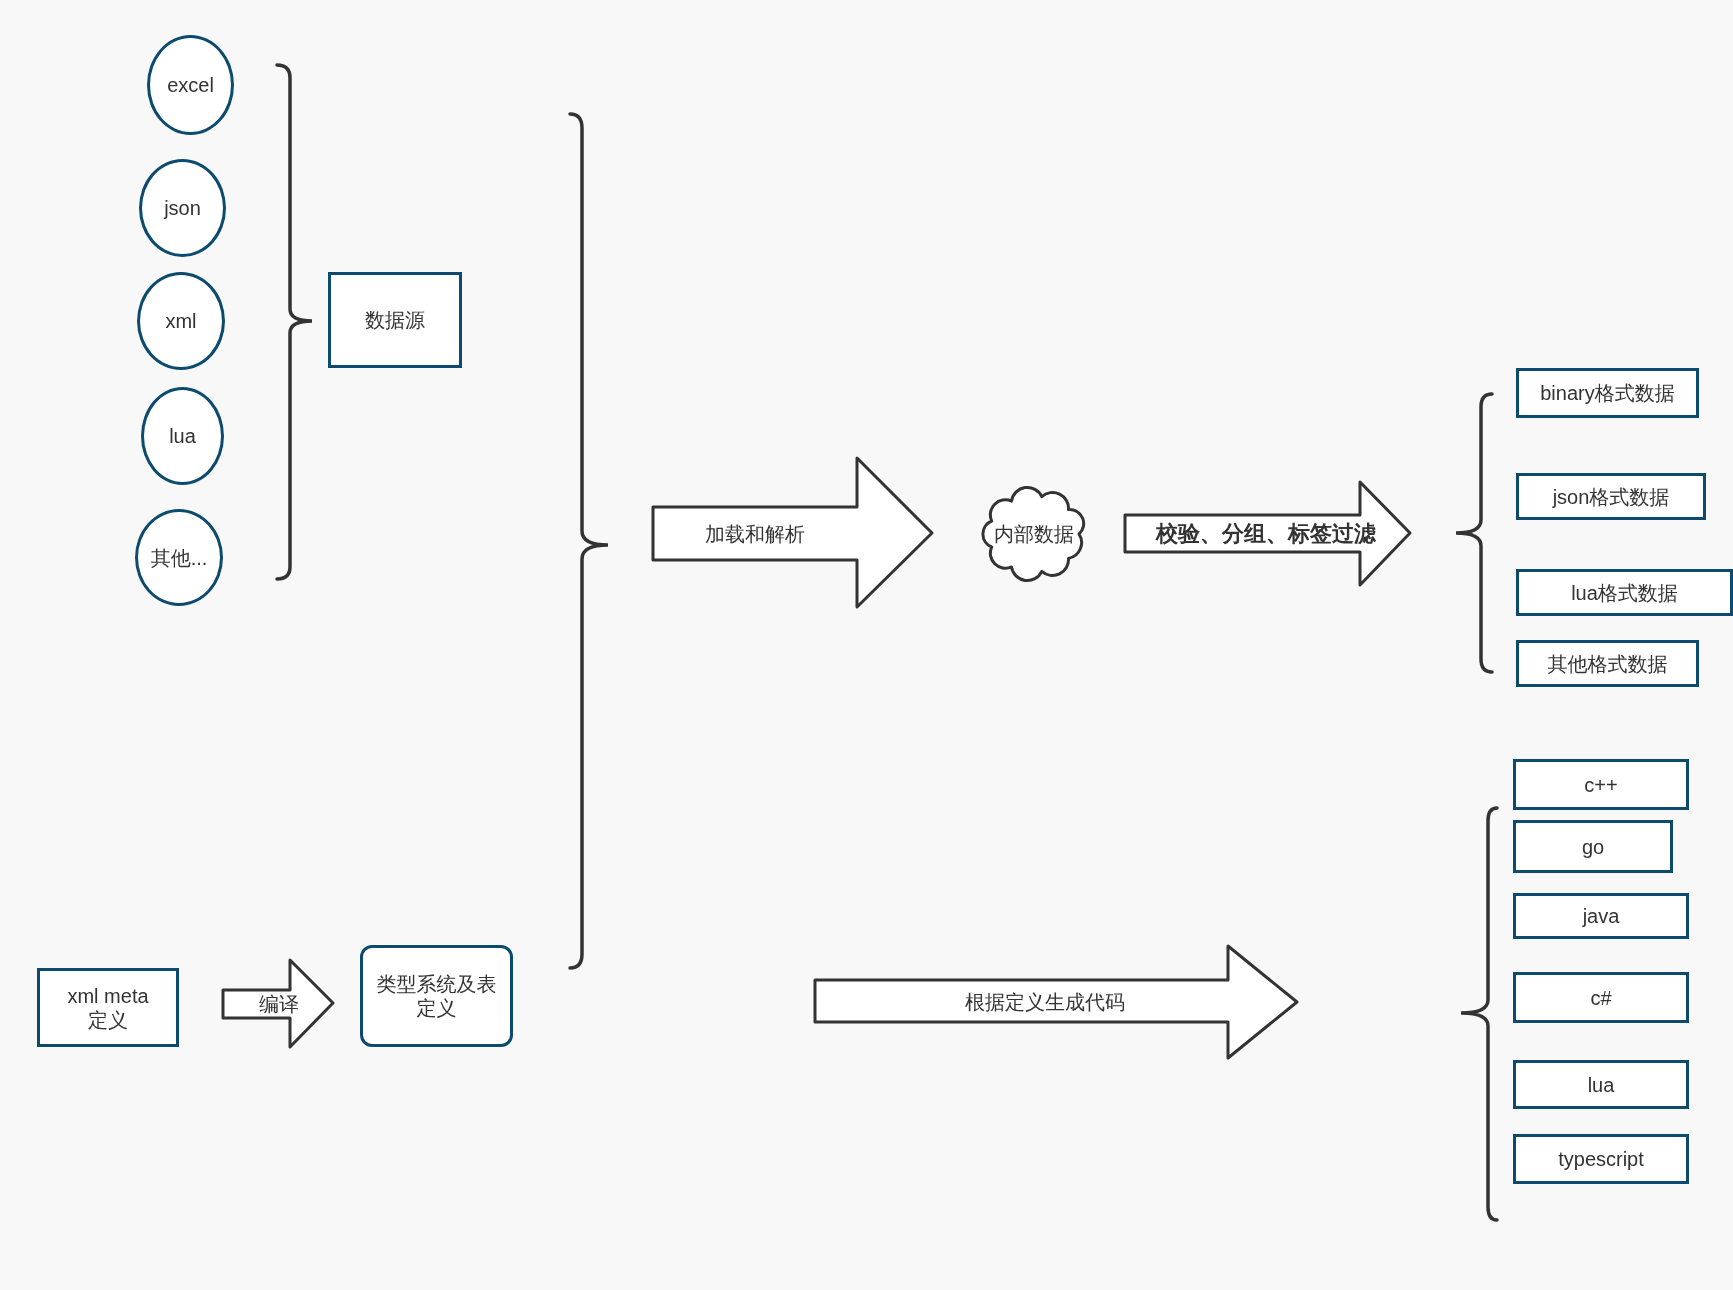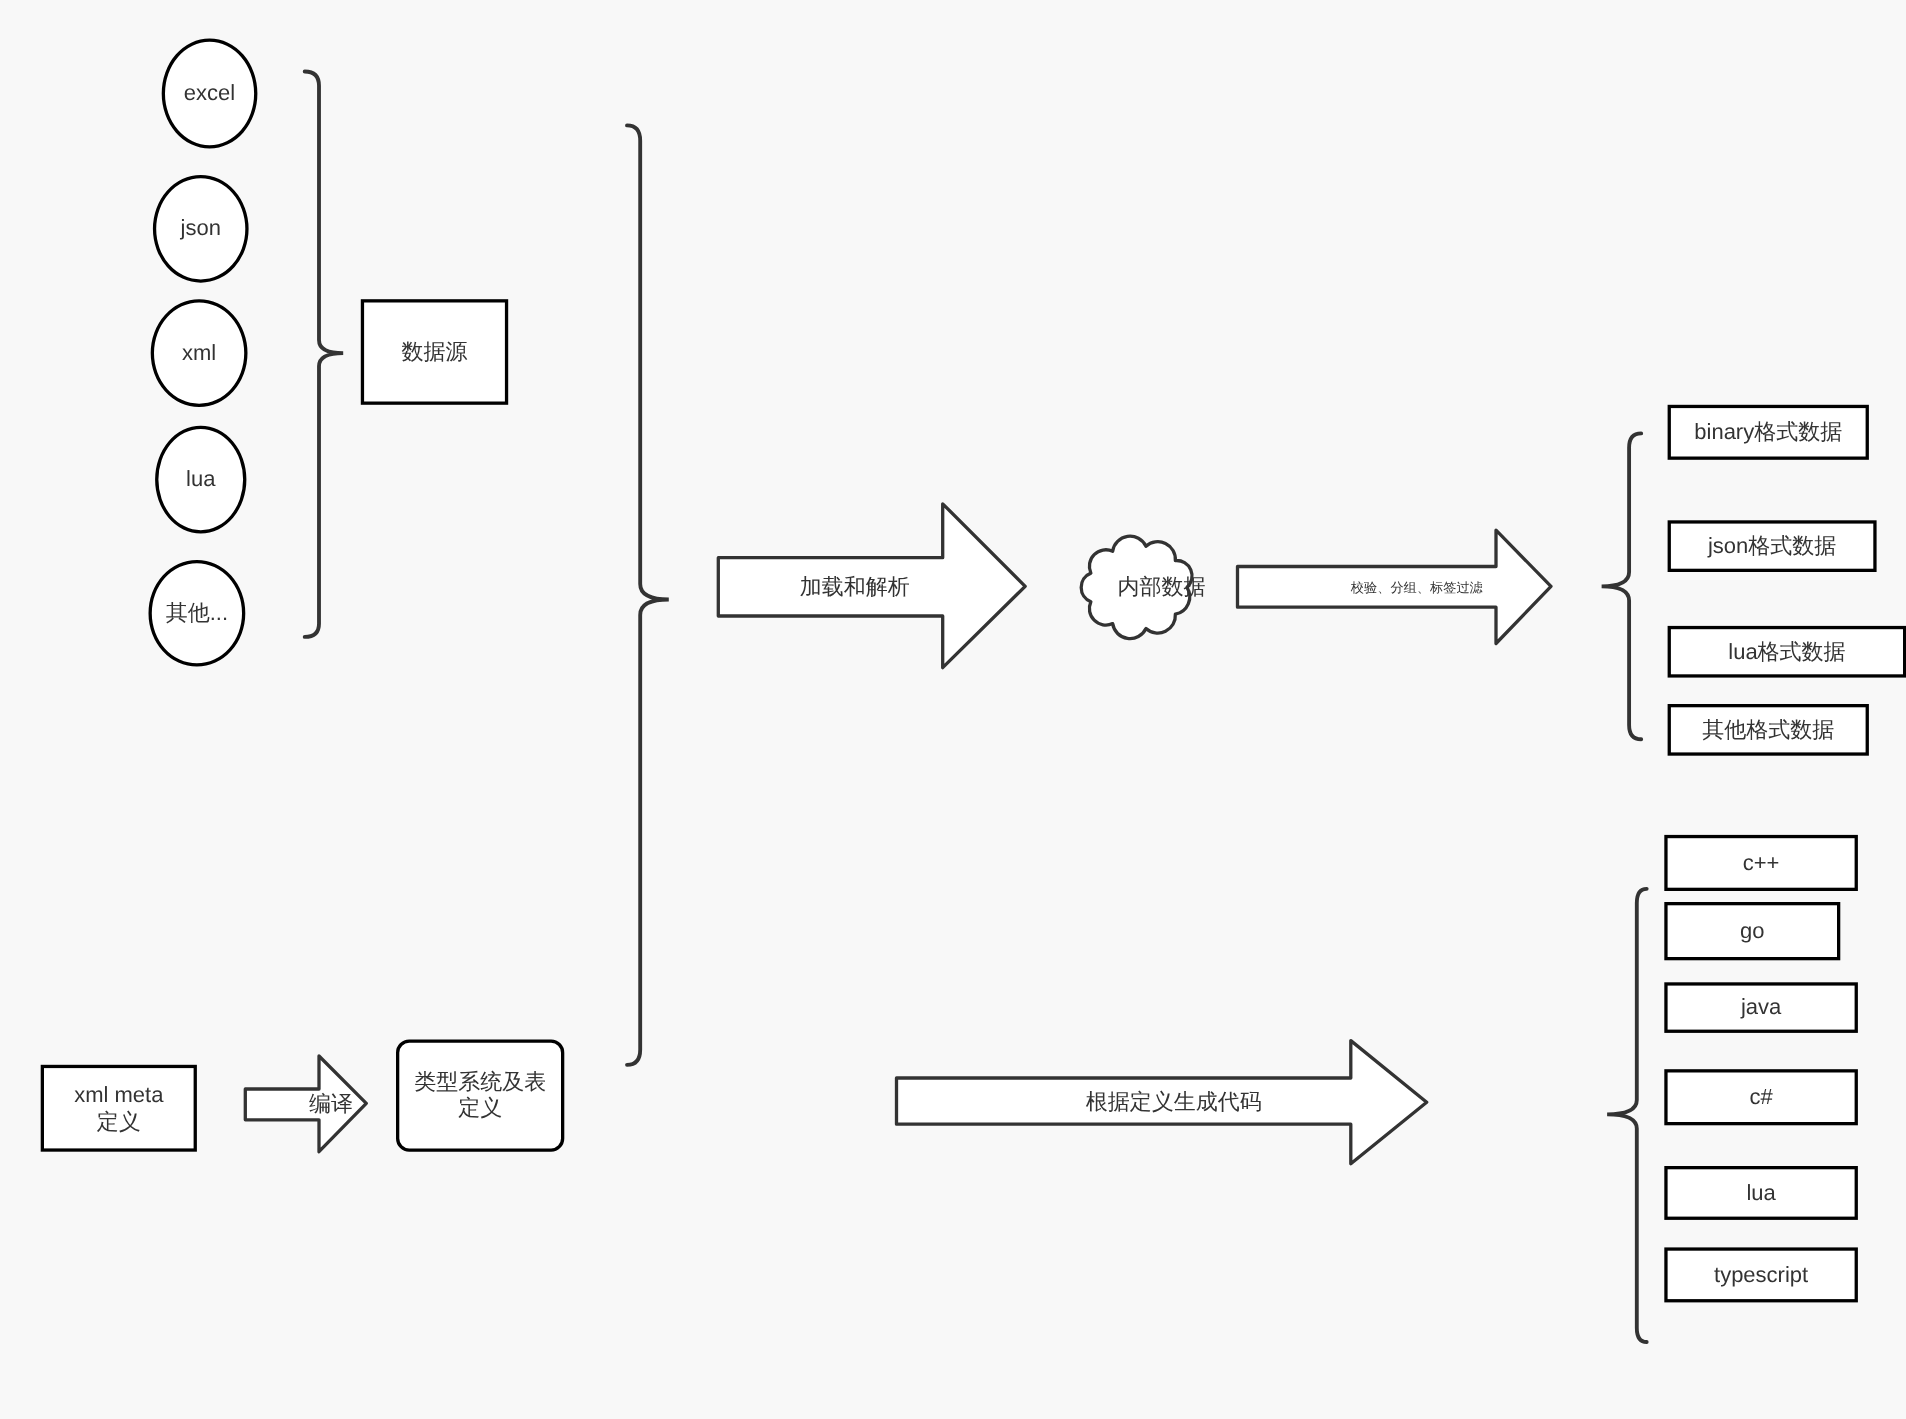--- a/index.html
+++ b/index.html
@@ -9,32 +9,32 @@
     background:#f8f8f8;
     font-family:"Liberation Sans", sans-serif;
     color:#333333;
     overflow:hidden;
   }
   svg.layer { position:absolute; left:0; top:0; }
   .brace { fill:none; stroke:#333333; stroke-width:3.5; stroke-linecap:round; }
   .shape { fill:#ffffff; stroke:#333333; stroke-width:3; stroke-linejoin:round; }
   .node {
     position:absolute; box-sizing:border-box;
-    background:#ffffff; border:3px solid #000000;
+    background:#ffffff; border:3px solid #0c4a6e;
     display:flex; align-items:center; justify-content:center;
     text-align:center; font-size:20px; line-height:1.2;
   }
   .ellipse { border-radius:50%; }
   .rounded { border-radius:12px; }
   .lbl {
     position:absolute; box-sizing:border-box;
     display:flex; align-items:center; justify-content:center;
-    text-align:center; font-size:20px; line-height:1.2;margin-left:22px;
+    text-align:center; font-size:20px; line-height:1.2;
   }
-  .small { font-size:12px; }
+  .small { font-size:22px;font-weight:bold; }
   .w100 { display:inline-block; max-width:100px; }
   .w122 { display:inline-block; max-width:122px; }
 </style>
 </head>
 <body>
 
 <div class="canvas">
 
   <svg class="layer" width="1733" height="1290" viewBox="0 0 1733 1290">
 

